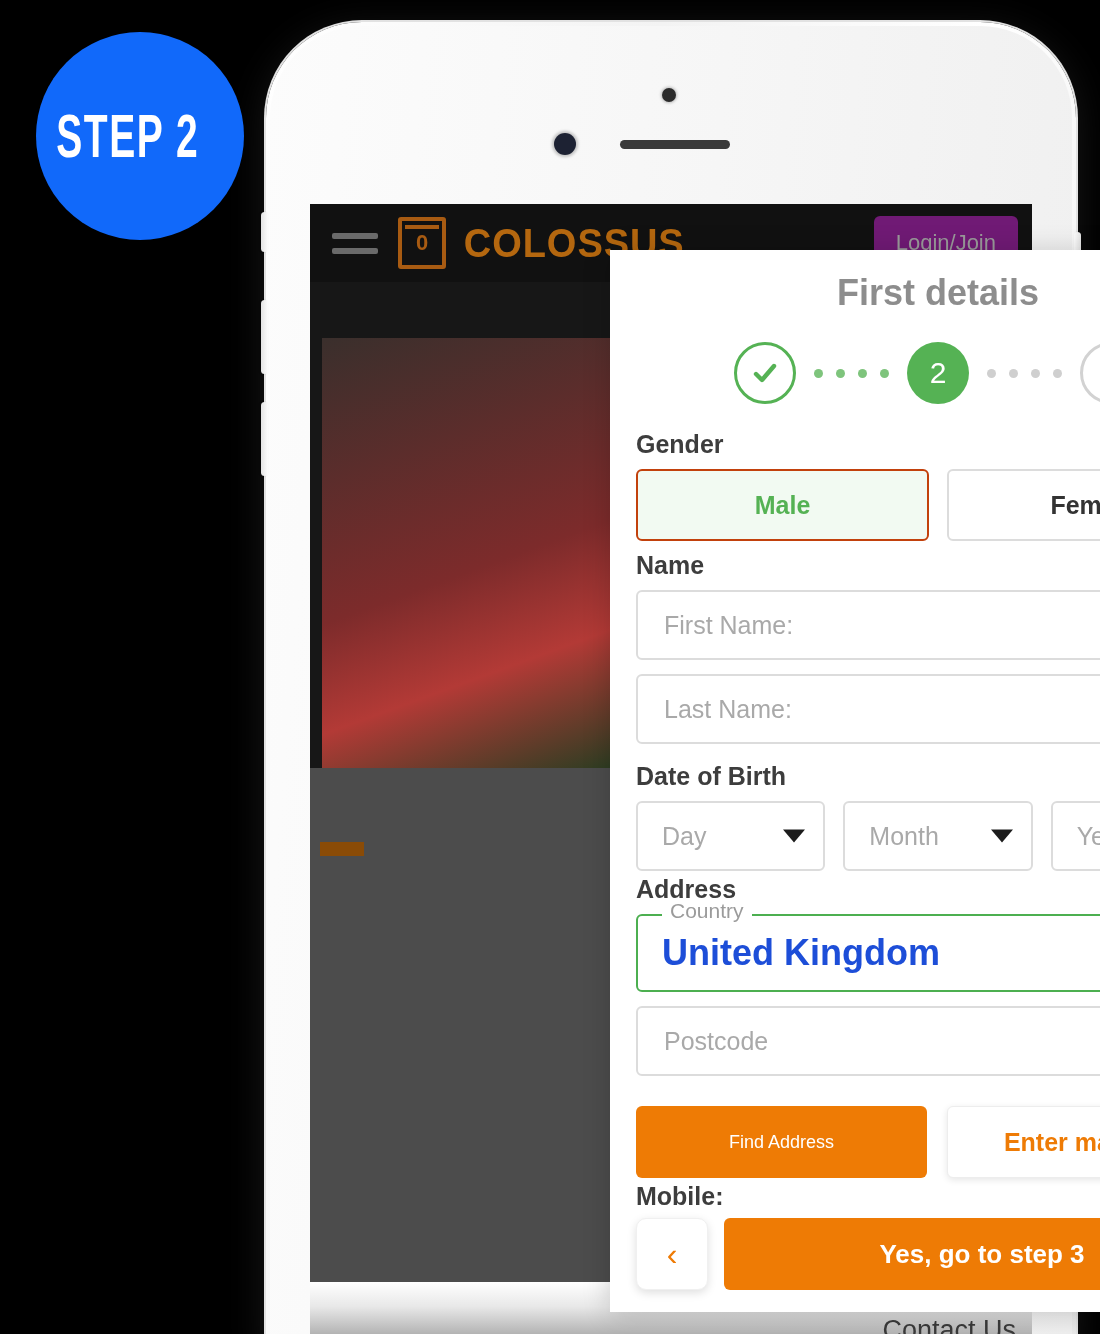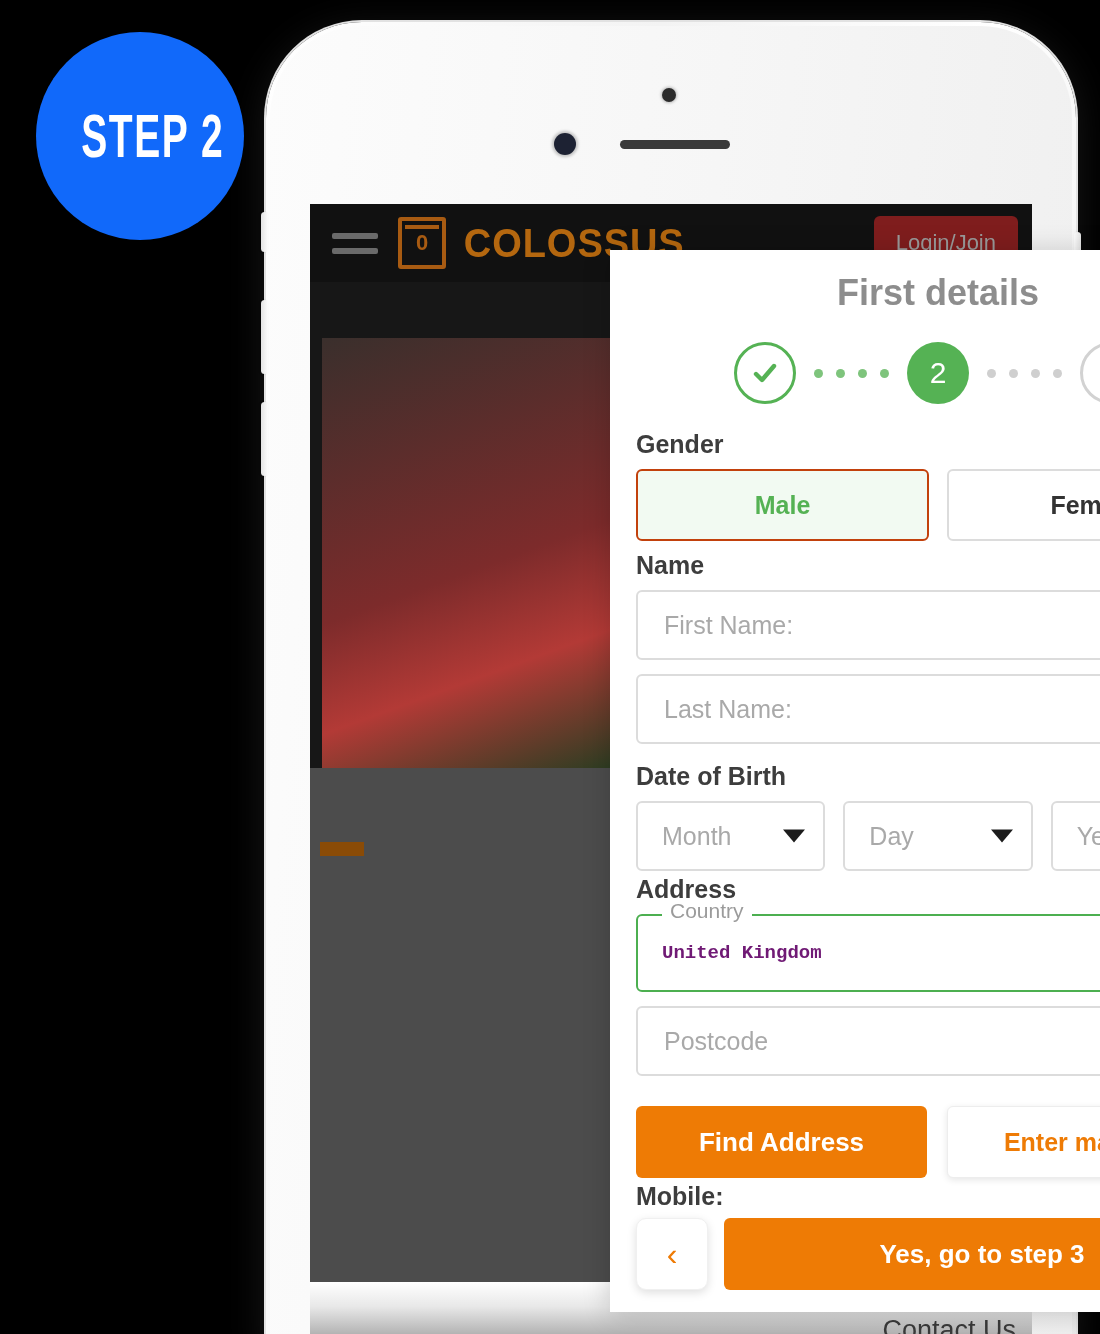--- a/index.html
+++ b/index.html
@@ -9,21 +9,21 @@
     font-family: "Liberation Sans", sans-serif;
     overflow: hidden;
   }
   .stage { position: relative; width: 1100px; height: 1334px; background: #000; }
 
   
   .step-badge {
     position: absolute; left: 36px; top: 32px;
     width: 208px; height: 208px; border-radius: 50%;
     background: #1169FA;
-    display: flex; align-items: center; justify-content: flex-end;
+    display: flex; align-items: center; justify-content: flex-start;
     z-index: 40;
   }
   .step-badge-text {
     color: #fff; font-size: 50px; font-weight: bold;
     letter-spacing: 2px;
     transform: scaleX(0.78) scaleY(1.22);
     font-family: "Liberation Sans", sans-serif;
     white-space: nowrap;
   }
 
@@ -84,21 +84,21 @@
   }
   .brand-mark::before {
     content: ""; position: absolute; top: 4px; left: 3px; right: 3px; height: 4px; background: #A85B12;
   }
   .brand-text {
     color: #B4670F; font-size: 40px; font-weight: bold;
     letter-spacing: 1px; transform: scaleX(0.95);
     font-family: "Liberation Sans", sans-serif;
   }
   .login-btn {
-    margin-left: auto; background: #7f1d1d; color: #9a9a9a;
+    margin-left: auto; background: #701a75; color: #9a9a9a;
     font-size: 22px; padding: 14px 22px; border-radius: 6px; white-space: nowrap;
   }
   .site-body { position: absolute; top: 78px; left: 0; right: 0; bottom: 0; background: #171717; }
   .hero-img {
     position: absolute; top: 56px; left: 12px; right: 12px; height: 430px;
     background: linear-gradient(160deg,#3a2f2c 0%,#7d2b2b 42%,#b33a36 58%,#2f3d22 78%,#1a1a16 100%);
   }
   .body-grey { position: absolute; top: 486px; left: 0; right: 0; bottom: 0; background: #4c4c4c; }
   .orange-chip { position: absolute; top: 560px; left: 10px; width: 44px; height: 14px; background: #8a4b06; }
   .footer-fade {
@@ -173,30 +173,30 @@
     width: 0; height: 0; border-left: 11px solid transparent; border-right: 11px solid transparent;
     border-top: 13px solid #1c1c1c;
   }
 
   
   .country-wrap { position: relative; margin-top: 2px; margin-bottom: 14px; }
   .country-box {
     height: 78px; border: 2px solid #4caf50; border-radius: 6px; background: #fff;
     display: flex; align-items: center; padding: 0 16px 0 24px; position: relative;
   }
-  .country-value { font-size: 19px; font-weight: bold; color: #701a75; font-family: Liberation Mono, monospace; }
+  .country-value { font-size: 36px; font-weight: bold; color: #1d4ed8; }
   .country-legend {
     position: absolute; left: 26px; top: -14px; background: #fff;
     padding: 0 8px; font-size: 21px; color: #9b9b9b; line-height: 1;
   }
 
   .action-row { display: flex; gap: 20px; margin-top: 16px; }
   .btn-primary {
     flex: 1; height: 72px; border-radius: 6px; border: none;
-    background: #EE7B05; color: #ffffff; font-size: 26px; font-weight: bold;
+    background: #EE7B05; color: #ffffff; font-size: 18px; font-weight: normal;
     font-family: "Liberation Sans", sans-serif; cursor: pointer;
   }
   .btn-ghost {
     flex: 1; height: 72px; border-radius: 6px; border: 1px solid #ededed;
     background: #ffffff; color: #EE7B05; font-size: 25px; font-weight: bold;
     font-family: "Liberation Sans", sans-serif; cursor: pointer;
     box-shadow: 0 2px 7px rgba(0,0,0,0.10);
   }
 
   
@@ -302,25 +302,25 @@
           </div>
         </div>
 
         <div class="field-label tight">Name</div>
         <input class="text-input" type="text" placeholder="First Name:" style="">
         <input class="text-input" type="text" placeholder="Last Name:" style="">
 
         <div class="field-label">Date of Birth</div>
         <div class="dob-row">
           <div class="select-box">
+            <span class="select-value">Day</span>
+            <span class="caret"></span>
+          </div>
+          <div class="select-box">
             <span class="select-value">Month</span>
-            <span class="caret"></span>
-          </div>
-          <div class="select-box">
-            <span class="select-value">Day</span>
             <span class="caret"></span>
           </div>
           <div class="select-box">
             <span class="select-value">Year</span>
 
           </div>
         </div>
 
         <div class="field-label">Address</div>
         <div class="country-wrap">

